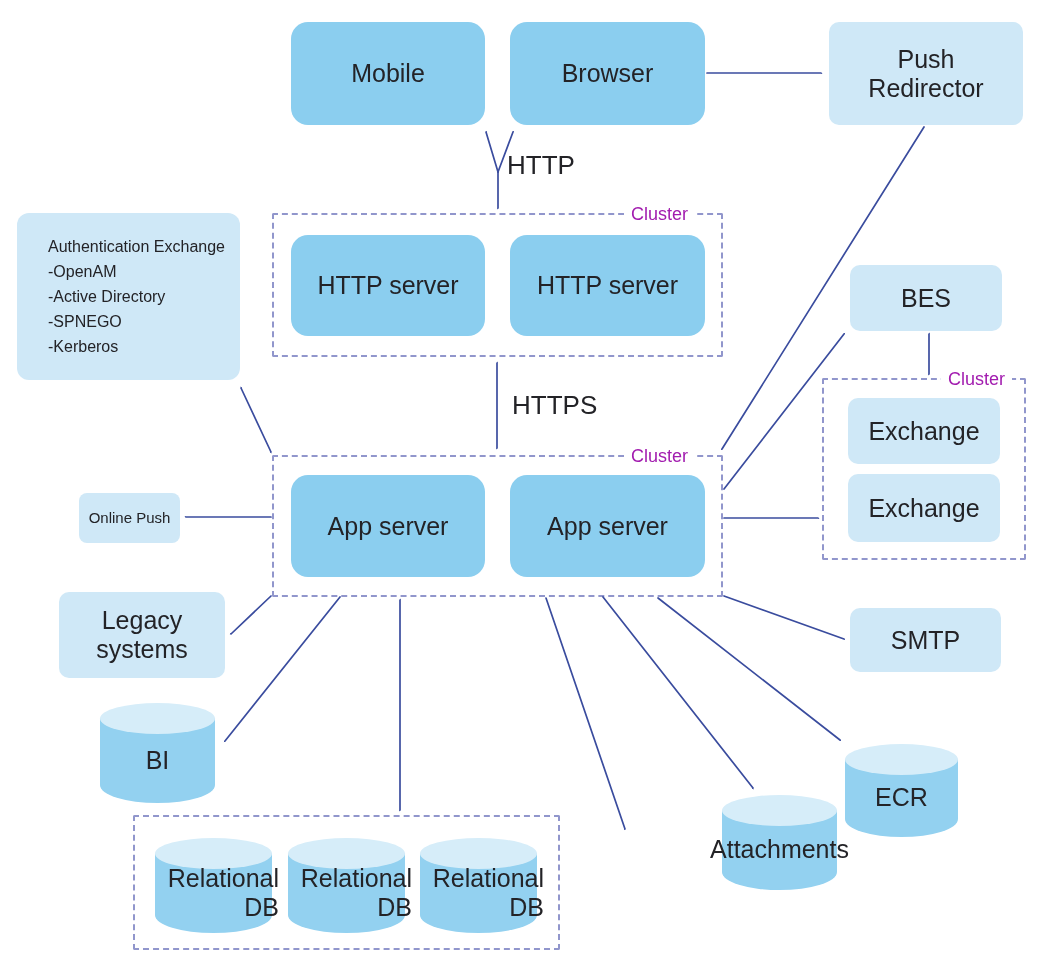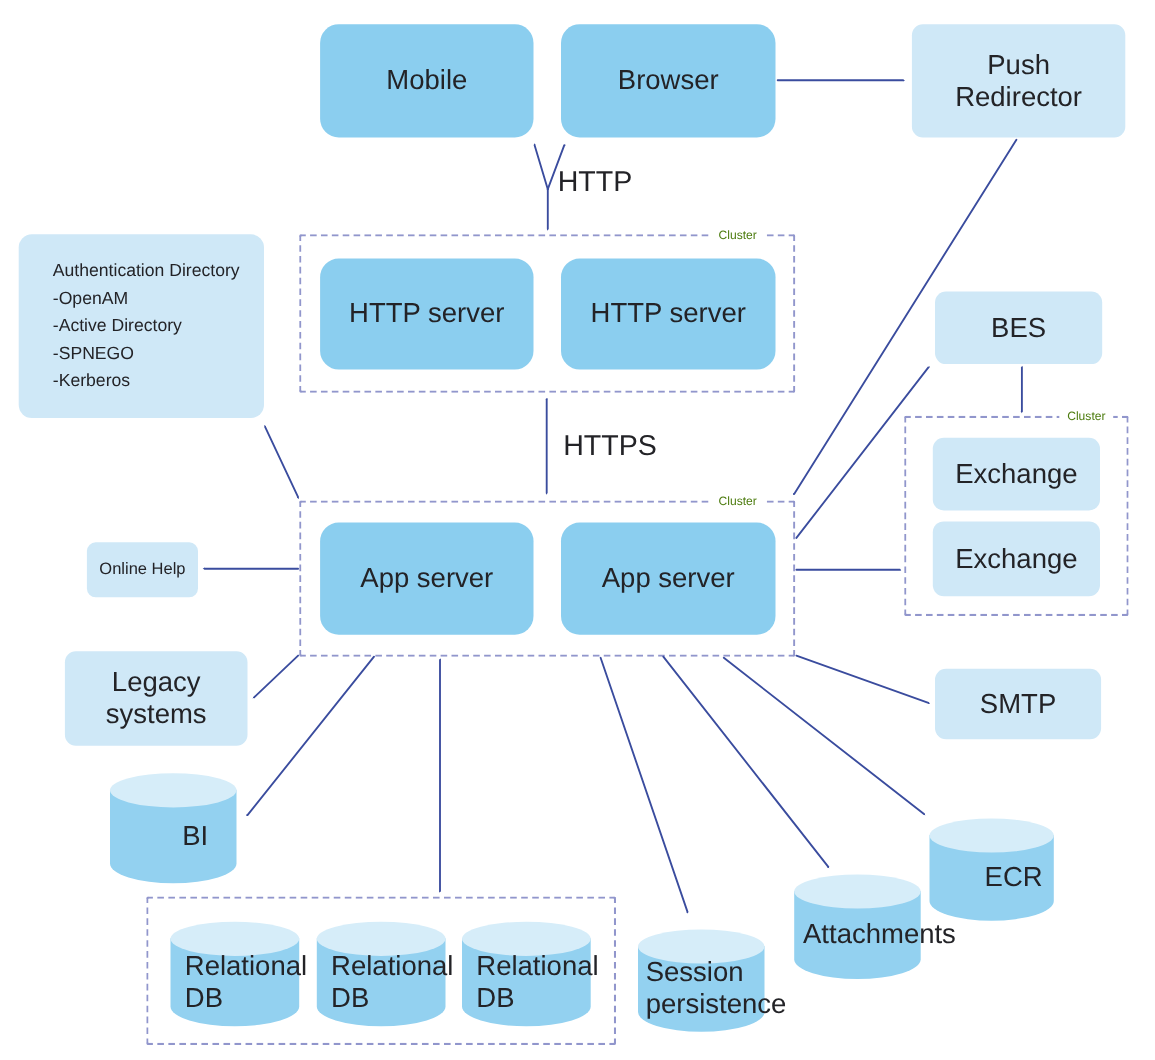--- a/index.html
+++ b/index.html
@@ -11,38 +11,38 @@
     position:absolute;border-radius:10px;display:flex;align-items:center;justify-content:center;
     text-align:center;font-size:25px;line-height:1.15;color:#232327;
   }
   .med{background:#8BCEEF;border-radius:17px;}
   .light{background:#CFE8F7;}
   .cluster{
     position:absolute;border:2px dashed #9196CC;border-radius:2px;
   }
   .cluster-label{
     position:absolute;top:-10px;right:26px;background:#ffffff;padding:0 7px;
-    font-size:11px;color:#4d7c0f;line-height:18px;
+    font-size:18px;color:#a21caf;line-height:18px;
   }
   .authbox{
     position:absolute;background:#CFE8F7;border-radius:12px;
     font-size:16px;line-height:25px;color:#232327;padding:21px 0 0 31px;box-sizing:border-box;
   }
   .edge-label{position:absolute;font-size:26px;color:#232327;}
   .cyl{position:absolute;}
   .cyl-body{
     position:absolute;left:0;right:0;top:15px;bottom:0;background:#93D1F0;
     border-radius:0 0 50% 50% / 0 0 18px 18px;
   }
   .cyl-top{
     position:absolute;left:0;top:0;width:100%;height:31px;border-radius:50%;background:#D6EDF9;
   }
   .cyl-label{
     position:absolute;top:0;bottom:0;display:flex;align-items:center;justify-content:center;
-    text-align:left;font-size:25px;line-height:1.15;padding-top:14px;z-index:3;margin-left:20px;
+    text-align:right;font-size:25px;line-height:1.15;padding-top:14px;z-index:3;
   }
   svg.edges{position:absolute;left:0;top:0;pointer-events:none;z-index:5;}
   .onlinehelp{border-radius:8px;font-size:15px;}
 </style>
 </head>
 <body>
 
 <div id="stage">
 
   <div class="cluster" style="left:272px;top:213px;width:447px;height:140px">
@@ -81,31 +81,31 @@
   <div class="node light" style="left:850px;top:265px;width:152px;height:66px">
     <span>BES</span>
   </div>
   <div class="node light" style="left:848px;top:398px;width:152px;height:66px">
     <span>Exchange</span>
   </div>
   <div class="node light" style="left:848px;top:474px;width:152px;height:68px">
     <span>Exchange</span>
   </div>
   <div class="node light onlinehelp" style="left:79px;top:493px;width:101px;height:50px">
-    <span>Online Help</span>
+    <span>Online Push</span>
   </div>
   <div class="node light" style="left:59px;top:592px;width:166px;height:86px">
     <span style="width:110px">Legacy systems</span>
   </div>
   <div class="node light" style="left:850px;top:608px;width:151px;height:64px">
     <span>SMTP</span>
   </div>
 
   <div class="authbox" style="left:17px;top:213px;width:223px;height:167px">
-    <div>Authentication Directory</div>
+    <div>Authentication Exchange</div>
     <div>-OpenAM</div>
     <div>-Active Directory</div>
     <div>-SPNEGO</div>
     <div>-Kerberos</div>
   </div>
 
   <div class="cyl" style="left:100px;top:703px;width:115px;height:100px">
     <div class="cyl-body"></div>
     <div class="cyl-top"></div>
     <div class="cyl-label" style="left:0;width:115px">BI</div>
@@ -117,25 +117,20 @@
   </div>
   <div class="cyl" style="left:288px;top:838px;width:117px;height:95px">
     <div class="cyl-body"></div>
     <div class="cyl-top"></div>
     <div class="cyl-label" style="left:-7px;width:131px">Relational DB</div>
   </div>
   <div class="cyl" style="left:420px;top:838px;width:117px;height:95px">
     <div class="cyl-body"></div>
     <div class="cyl-top"></div>
     <div class="cyl-label" style="left:-7px;width:131px">Relational DB</div>
-  </div>
-  <div class="cyl" style="left:580px;top:845px;width:115px;height:93px">
-    <div class="cyl-body"></div>
-    <div class="cyl-top"></div>
-    <div class="cyl-label" style="left:-13px;width:141px">Session persistence</div>
   </div>
   <div class="cyl" style="left:722px;top:795px;width:115px;height:95px">
     <div class="cyl-body"></div>
     <div class="cyl-top"></div>
     <div class="cyl-label" style="left:-25px;width:165px;white-space:nowrap">Attachments</div>
   </div>
   <div class="cyl" style="left:845px;top:744px;width:113px;height:93px">
     <div class="cyl-body"></div>
     <div class="cyl-top"></div>
     <div class="cyl-label" style="left:0;width:113px">ECR</div>

